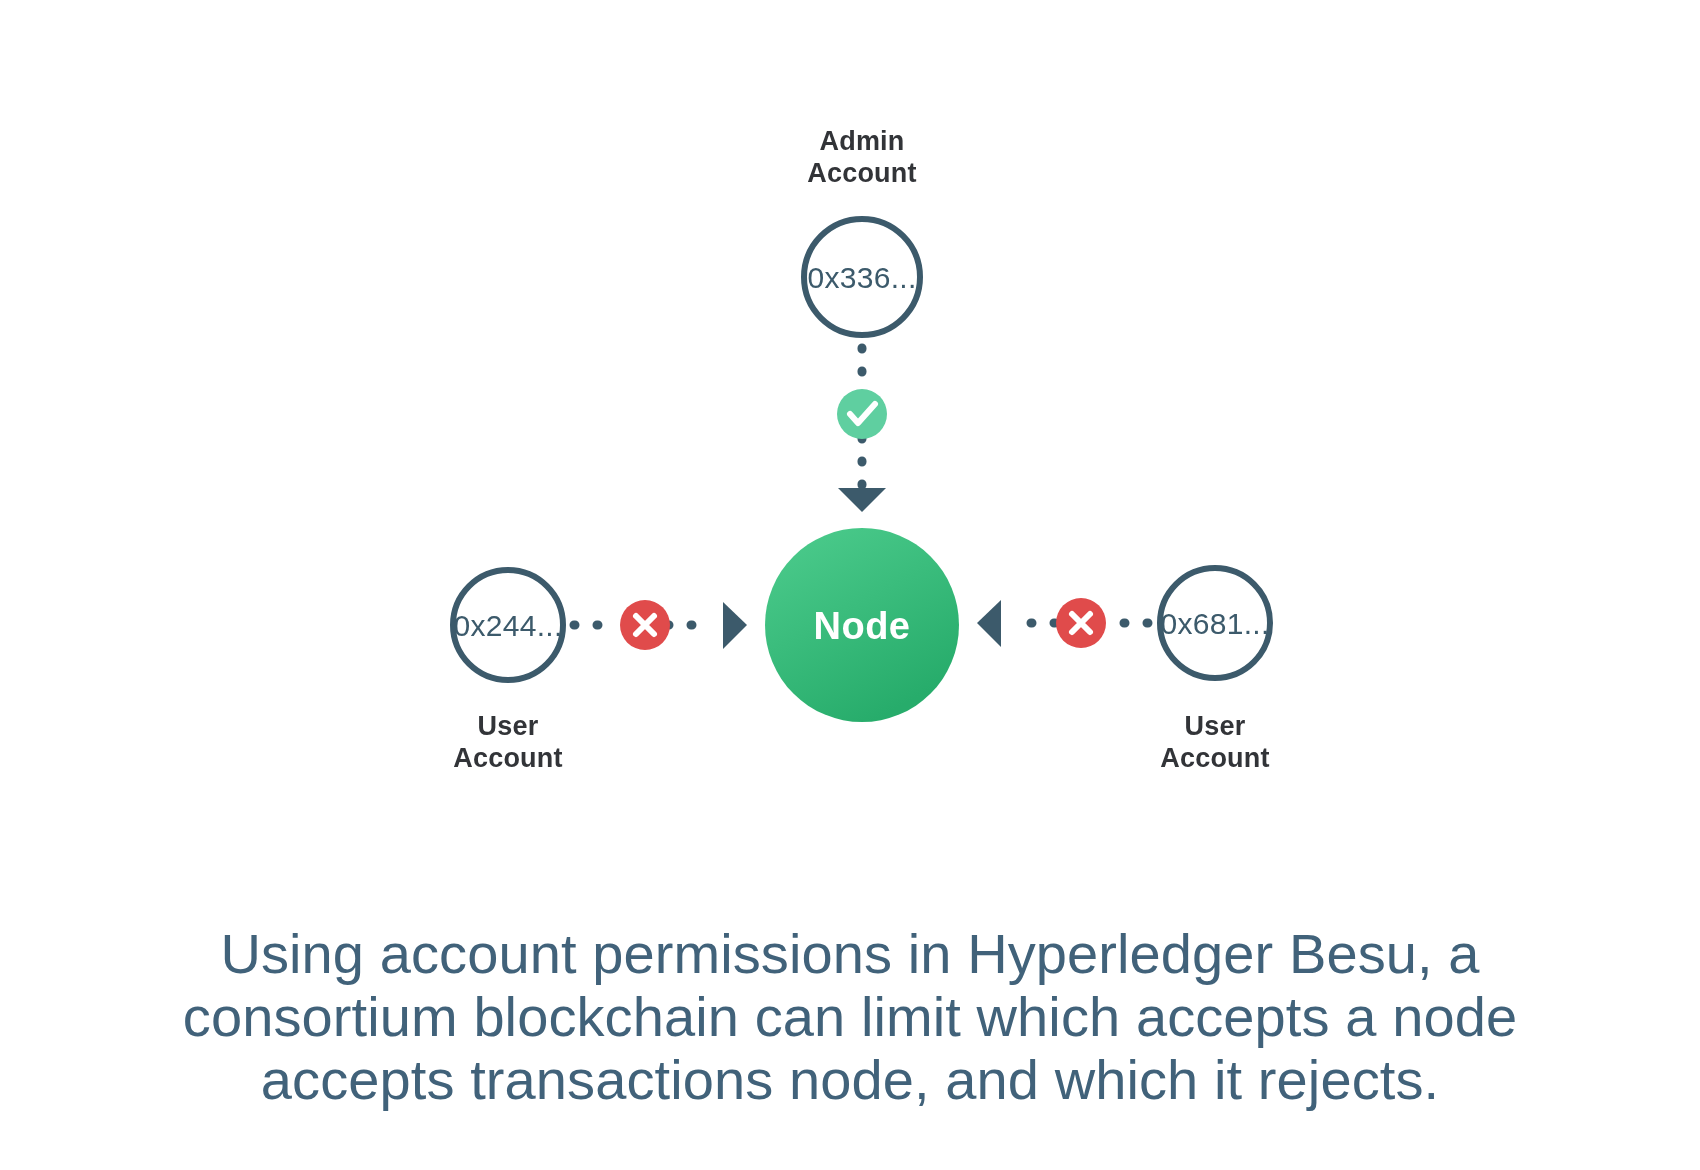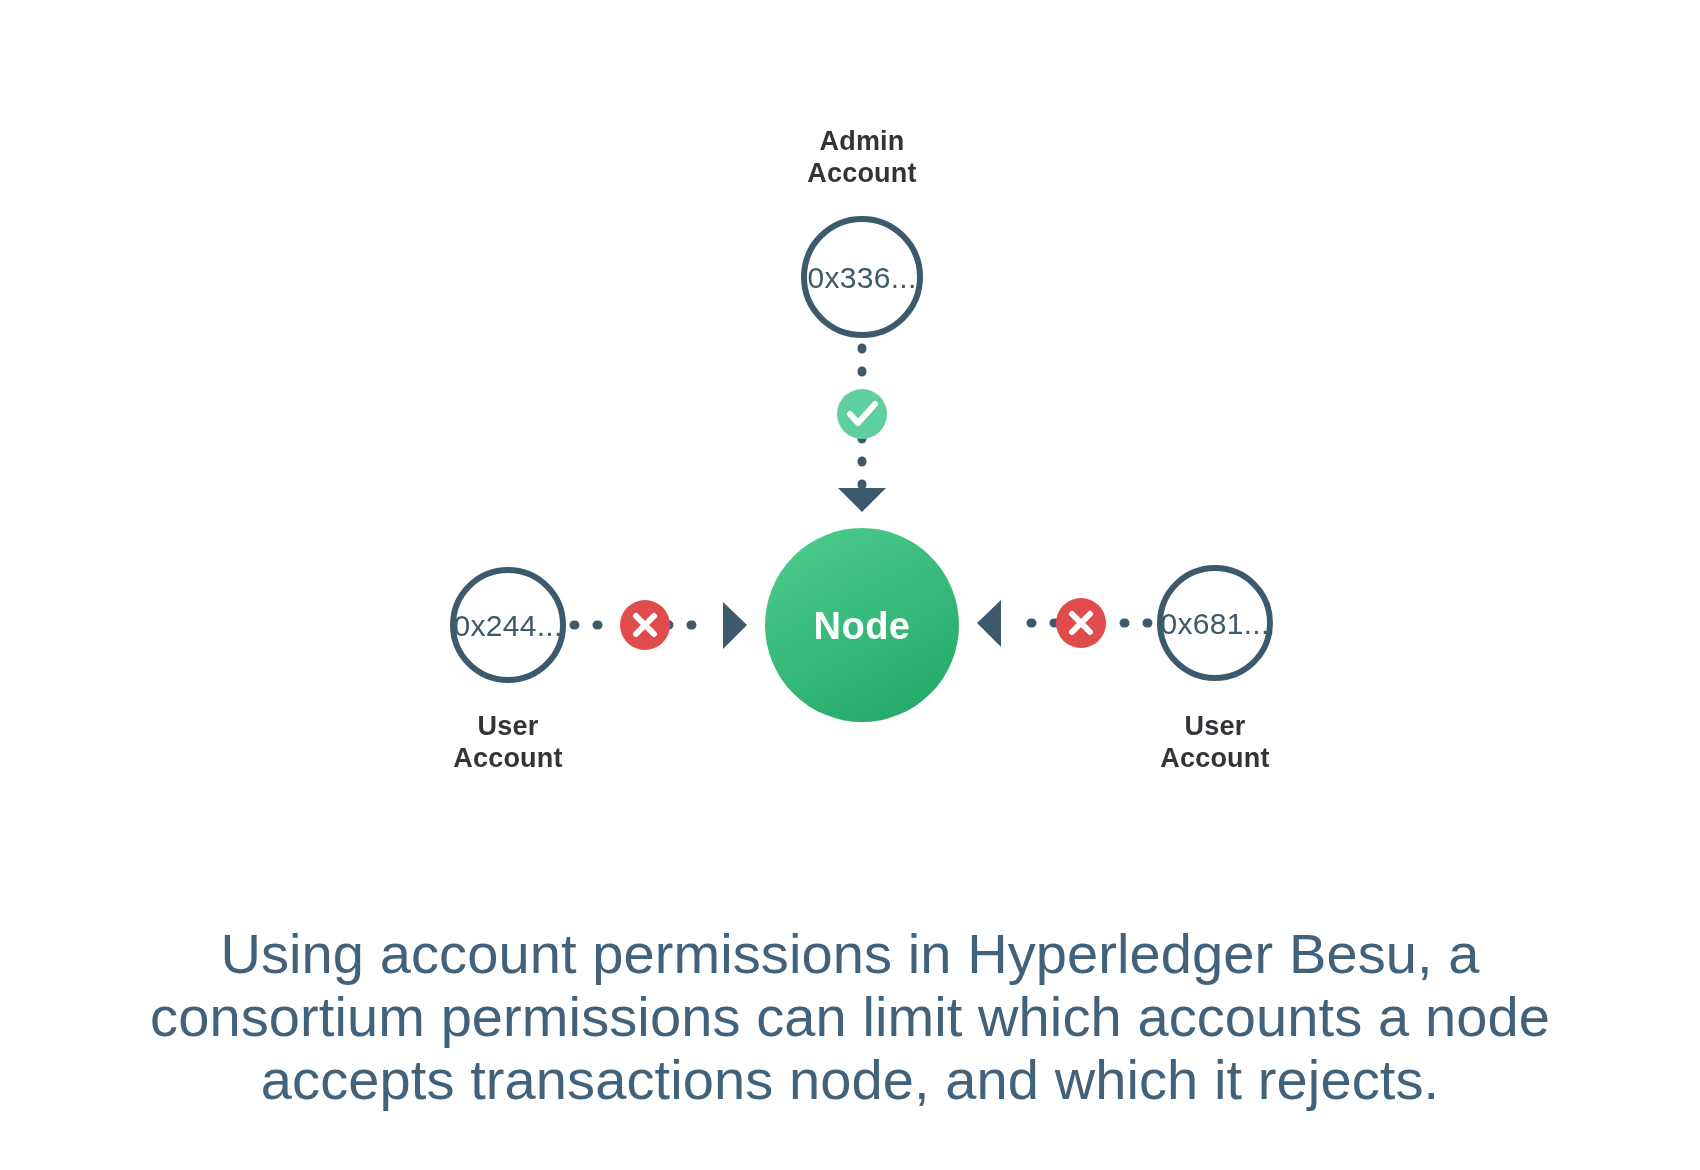--- a/index.html
+++ b/index.html
@@ -153,17 +153,17 @@
 
       <g>
         <circle cx="1081" cy="623" r="25" fill="#e04b4b"></circle>
         <path d="M 1072 614 L 1090 632 M 1090 614 L 1072 632" stroke="#ffffff" stroke-width="6" stroke-linecap="round"></path>
       </g>
     </svg>
   </div>
 
   <div class="caption">
     <span class="cap-line">Using account permissions in Hyperledger Besu, a</span>
-    <span class="cap-line">consortium permissions can limit which accounts a node</span>
+    <span class="cap-line">consortium blockchain can limit which accepts a node</span>
     <span class="cap-line">accepts transactions node, and which it rejects.</span>
   </div>
 
 </div>
 
 </body></html>

